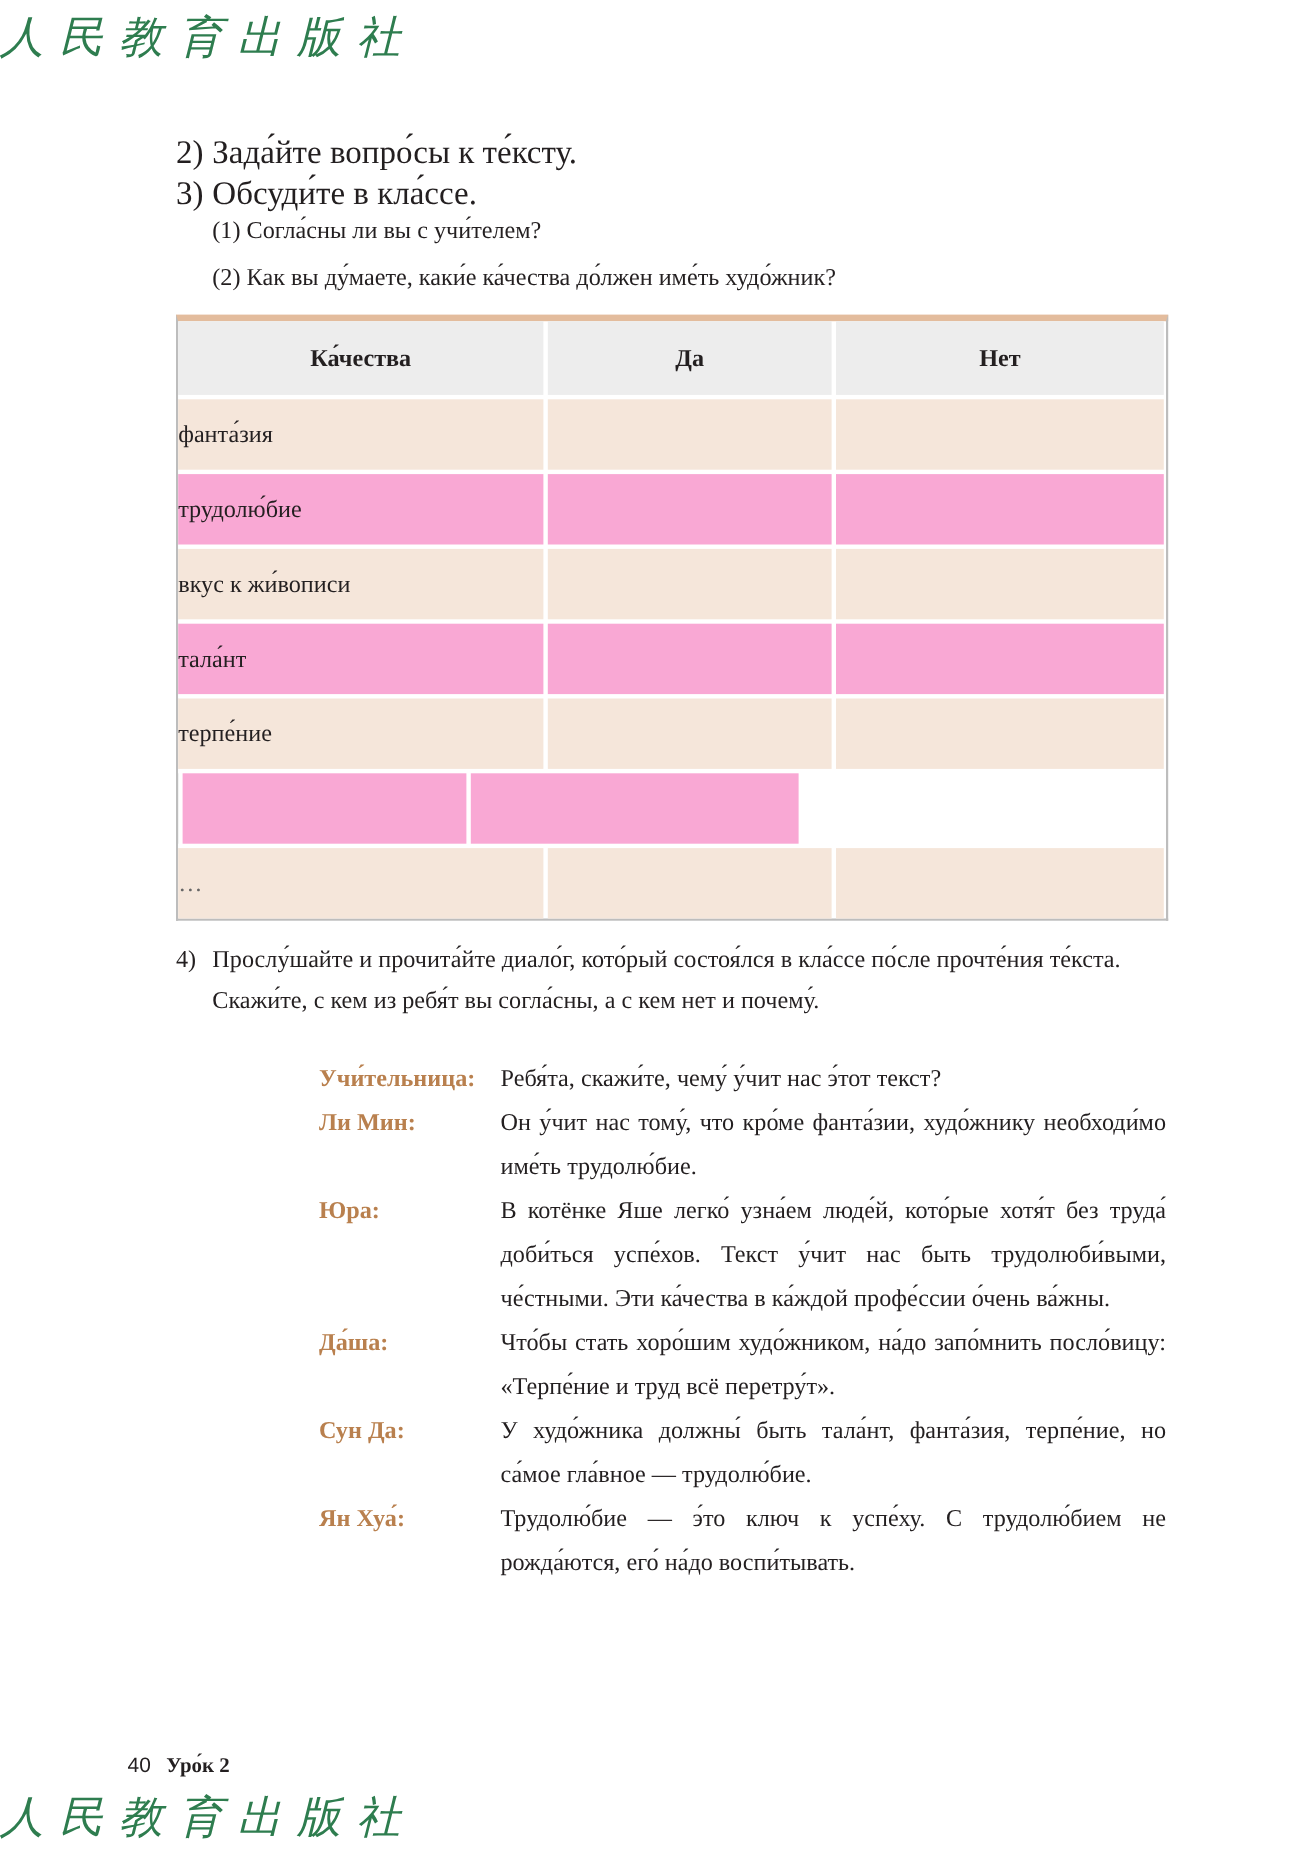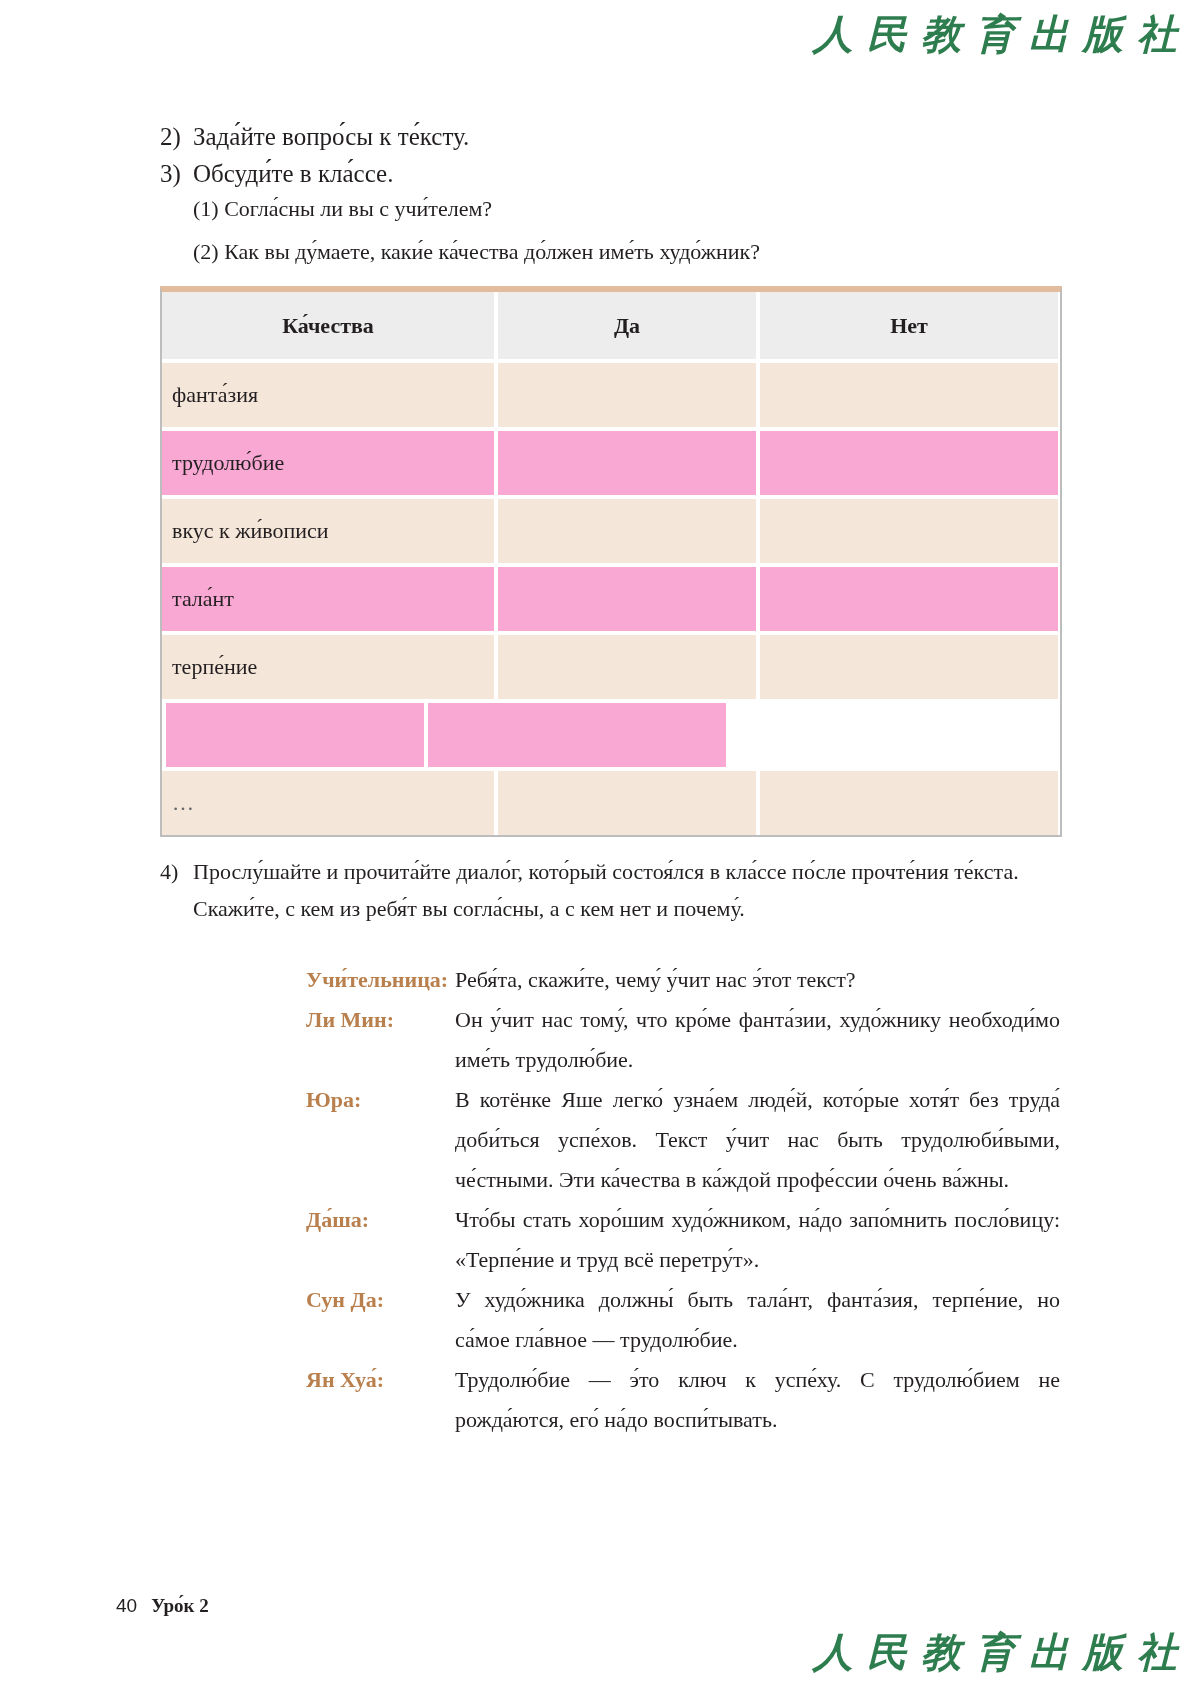--- a/index.html
+++ b/index.html
@@ -1,55 +1,55 @@
 <!DOCTYPE html>
 <html><head>
 <meta charset="utf-8">
 <style>
   html, body { margin: 0; padding: 0; background: #ffffff; }
   body {
     width: 1191px; height: 1684px; position: relative; overflow: hidden;
     font-family: "Liberation Serif", serif; color: #231f20;
   }
   .logo {
-    position: absolute; left: 0; width: 1191px; text-align: right;
+    position: absolute; left: 0; width: 1191px; text-align: left;
     color: #2e7d4f; font-family: "DejaVu Serif", serif; font-style: italic;
-    font-size: 40px; letter-spacing: 14px; line-height: 1; font-weight: bold;
+    font-size: 40px; letter-spacing: 14px; line-height: 1;
   }
   .logo.top { top: 14px; }
   .logo.bottom { top: 1632px; }
-  .q { position: absolute; left: 160px; font-size: 25px; line-height: 1; white-space: nowrap; }
+  .q { position: absolute; left: 160px; font-size: 30px; line-height: 1; white-space: nowrap; }
   .q .num { display: inline-block; width: 33px; }
   .sub { position: absolute; left: 193px; font-size: 22px; line-height: 1; white-space: nowrap; }
 
   .table {
     position: absolute; left: 160px; top: 286px; width: 898px;
     border-top: 6px solid #e3bc9d; border-left: 2px solid #bdbdbd; border-right: 2px solid #bdbdbd;
     border-bottom: 2px solid #bdbdbd; background: #ffffff;
   }
   .row { display: flex; height: 64px; border-bottom: 4px solid #ffffff; box-sizing: content-box; }
   .row:last-child { border-bottom: none; }
   .cell { height: 64px; display: flex; align-items: center; box-sizing: border-box; }
-  .cell.c1 { width: 332px; padding-left: 10px; }
+  .cell.c1 { width: 332px; padding-left: 0; }
   .cell.c2 { width: 258px; margin-left: 4px; }
   .cell.c3 { width: 298px; margin-left: 4px; }
   .row.head { height: 67px; }
   .row.head .cell { height: 67px; justify-content: center; font-weight: bold; font-size: 22px; padding-left: 0; }
   .row.head .cell { background: #ededed; }
   .row.peach .cell { background: #f5e6da; }
   .row.gray .cell { background: #f9a8d4; }
   .row .cell.c1 span { font-size: 22px; }
 
   .q4 { position: absolute; left: 160px; top: 853px; font-size: 22px; line-height: 37px; width: 880px; }
   .q4 .num { position: absolute; left: 0; top: 0; }
   .q4 .txt { margin-left: 33px; }
 
   .dialog { position: absolute; left: 290px; top: 960px; width: 770px; }
   .line { position: relative; font-size: 22px; line-height: 40px; }
-  .speaker { position: absolute; left: 0; top: 0; color: #b9804e; font-weight: bold; white-space: nowrap; margin-left: 16px; }
+  .speaker { position: absolute; left: 0; top: 0; color: #b9804e; font-weight: bold; white-space: nowrap; }
   .speech { margin-left: 165px; text-align: justify; }
   .footer { position: absolute; left: 116px; top: 1596px; font-size: 19px; line-height: 1; white-space: nowrap; }
   .footer .pg { font-family: "Liberation Sans", sans-serif; margin-right: 14px; }
   .footer .lesson { font-weight: bold; font-family: "Liberation Serif", serif; }
 </style>
 </head>
 <body>
 
 <div class="logo top">人民教育出版社</div>
 

